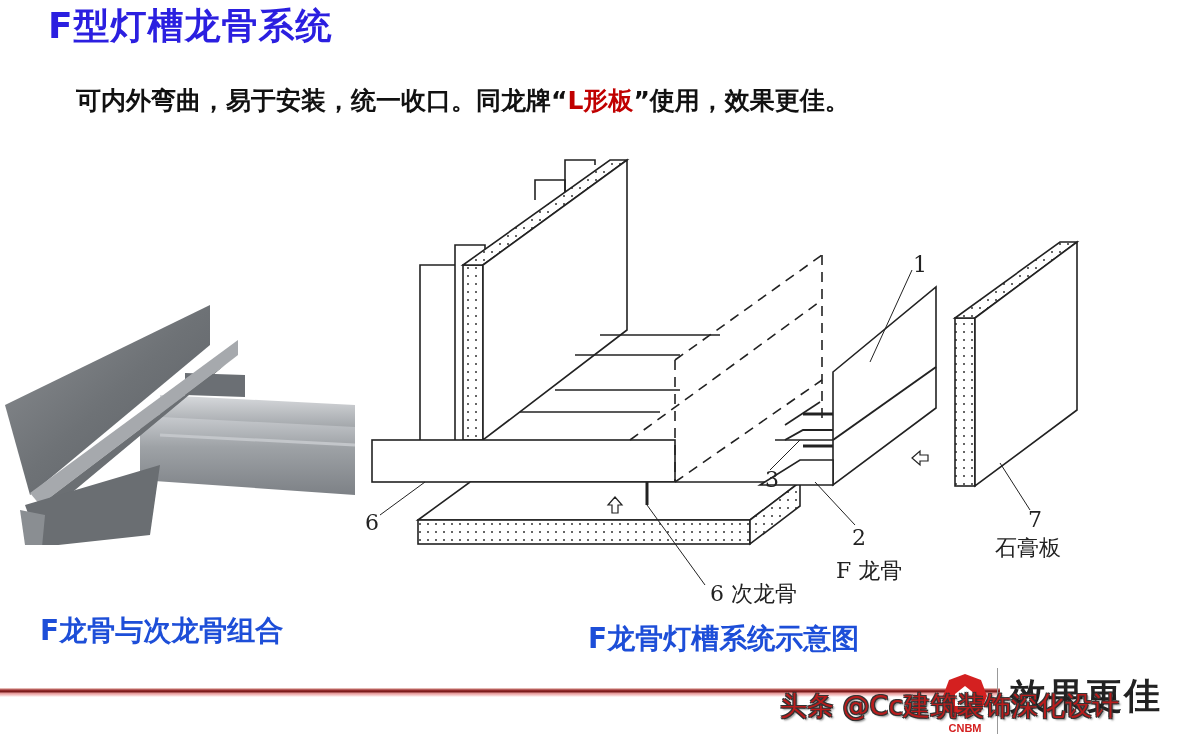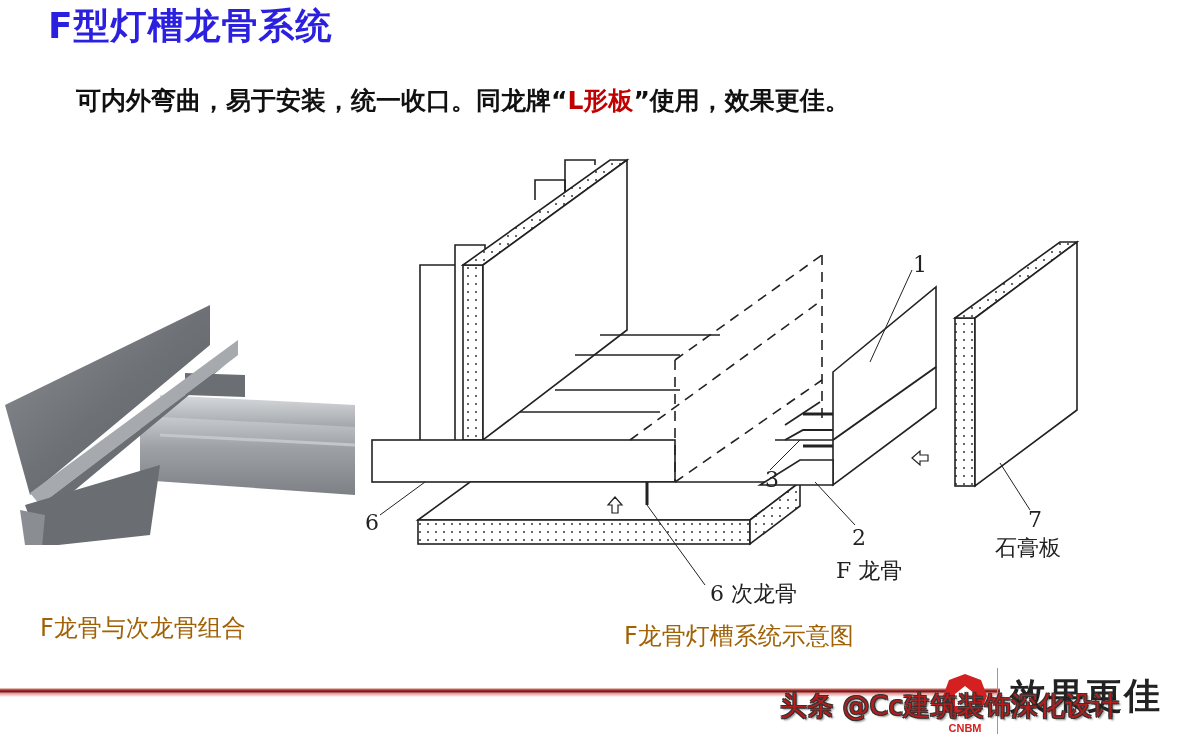--- a/index.html
+++ b/index.html
@@ -4,23 +4,23 @@
 <style>
   html, body { margin: 0; padding: 0; background: #ffffff; }
   body { width: 1178px; height: 741px; position: relative; overflow: hidden;
          font-family: "DejaVu Sans", "Liberation Sans", sans-serif; }
   .title { position: absolute; left: 48px; top: 2px; font-size: 36px; font-weight: bold;
            color: #2b1fe0; letter-spacing: 1px; }
   .subtitle { position: absolute; left: 40px; top: 84px; font-size: 25px; font-weight: bold;
               color: #111111; white-space: nowrap; margin-left: 36px; }
   .subtitle .red { color: #c00000; }
   .photo { position: absolute; left: 0; top: 265px; width: 355px; height: 280px; }
-  .caption { position: absolute; font-size: 24px; font-weight: normal; color: #a16207; white-space: nowrap; }
+  .caption { position: absolute; font-size: 28px; font-weight: bold; color: #1d4ed8; white-space: nowrap; }
   .cap-left { left: 40px; top: 612px; }
-  .cap-right { left: 624px; top: 620px; }
+  .cap-right { left: 588px; top: 620px; }
   .diagram { position: absolute; left: 360px; top: 150px; width: 740px; height: 470px; }
   .lbl { font-family: "DejaVu Serif", "Liberation Serif", serif; font-size: 22px; fill: #222; }
   .footer-line { position: absolute; left: 0; top: 688px; width: 1000px; height: 9px;
                  background: linear-gradient(to bottom, #fbe3dc 0, #a03434 22%, #7a1a1a 40%, #e79c9c 60%, #f6c8c8 80%, #fff 100%); }
   .logo { position: absolute; left: 935px; top: 670px; width: 60px; height: 66px; }
   .logo-divider { position: absolute; left: 997px; top: 668px; width: 1px; height: 66px; background: #999; }
   .brand { position: absolute; left: 1010px; top: 672px; font-size: 36px; font-weight: bold; color: #222;
            letter-spacing: 2px; white-space: nowrap; }
   .watermark { position: absolute; left: 780px; top: 688px; font-size: 27px; color: #b91c1c;
                white-space: nowrap;

